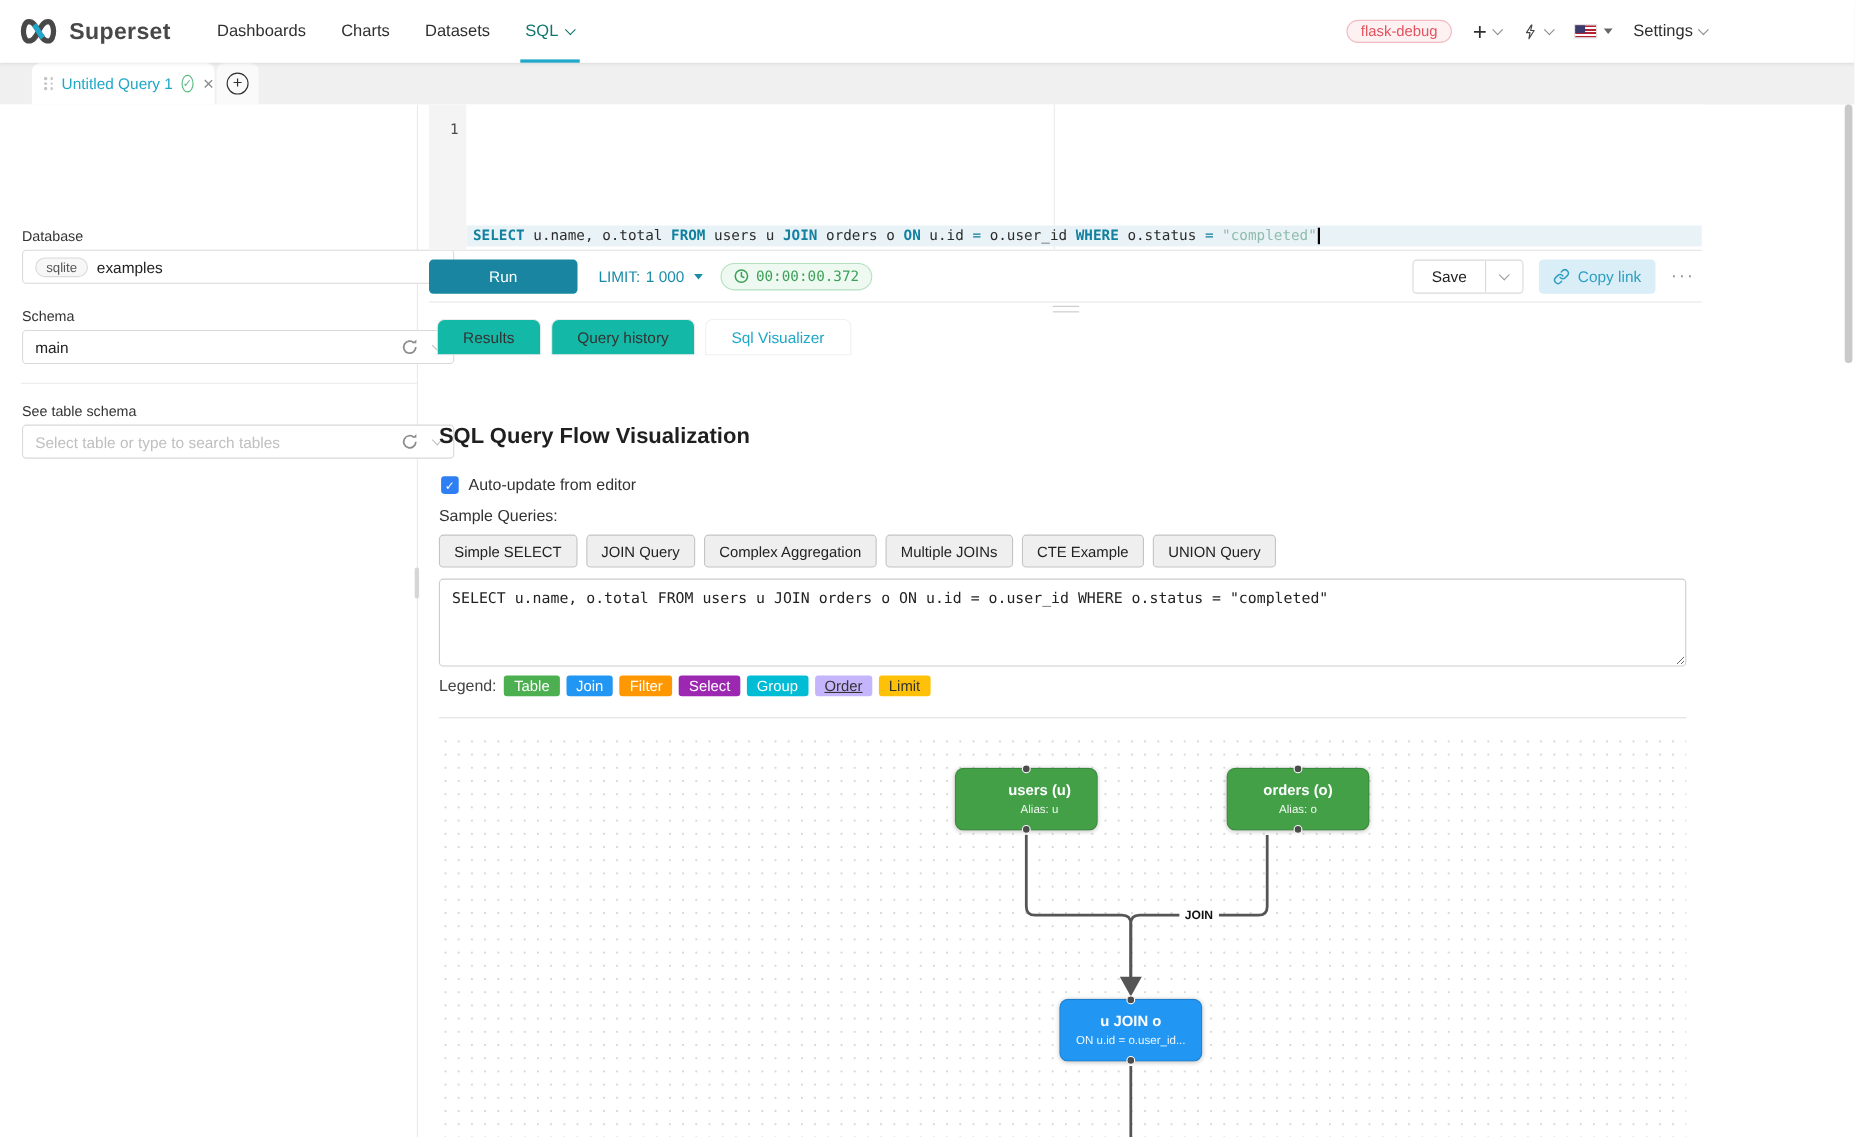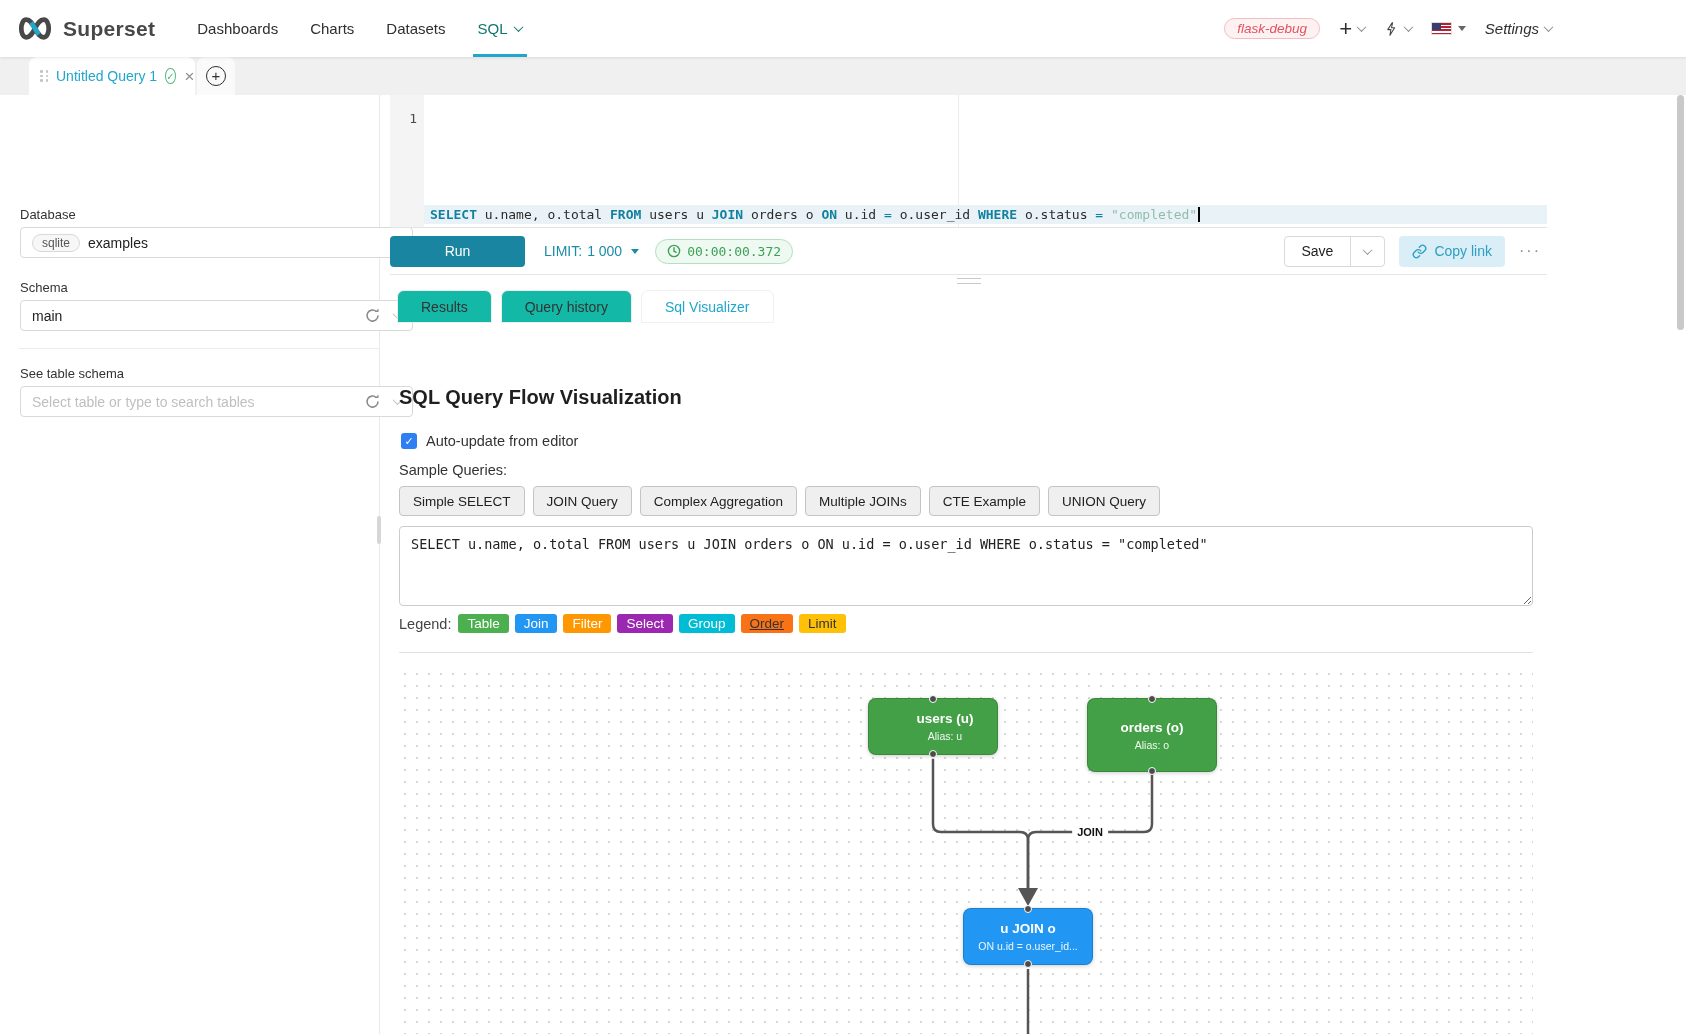--- a/index.html
+++ b/index.html
@@ -9,21 +9,21 @@
   
   .header { position:absolute; top:0; left:0; right:0; height:57px; background:#fff; display:flex; align-items:center; box-shadow:0 1px 3px rgba(0,0,0,.09); z-index:10; }
   .brand { display:flex; align-items:center; gap:9px; margin-left:16px; }
   .brand-text { font-size:21px; font-weight:bold; color:#484848; letter-spacing:.3px; }
   .nav { display:flex; margin-left:26px; height:100%; }
   .nav-item { position:relative; display:flex; align-items:center; gap:7px; padding:0 16px; font-size:15px; color:#2f2f2f; cursor:pointer; }
   .nav-item.active { color:#0f766e;text-align:center; }
   .nav-item.active::after { content:""; position:absolute; left:11px; right:11px; bottom:0; height:3px; background:#20a7c9; }
   .caret-sm { width:7px; height:7px; border-right:1.6px solid currentColor; border-bottom:1.6px solid currentColor; transform:rotate(45deg) translate(-1px,-1px); display:inline-block; }
   .caret-gray { color:#8c8c8c; }
-  .header-right { margin-left:auto; display:flex; align-items:center; gap:19px; margin-right:134px;font-style:italic; }
+  .header-right { margin-left:auto; display:flex; align-items:center; gap:19px; margin-right:134px; }
   .env-pill { font-size:13.5px; color:#e2525f; background:#fdf1f2; border:1px solid #f3bcc3; border-radius:12px; padding:2px 12px; }
   .hr-item { display:flex; align-items:center; gap:6px; cursor:pointer; }
   .plus-glyph { font-size:22px; color:#2f2f2f; line-height:1; font-weight:normal; }
   .tri-down { width:0; height:0; border-left:4.5px solid transparent; border-right:4.5px solid transparent; border-top:5.5px solid #666; }
   .flag { position:relative; width:21px; height:13px; background:repeating-linear-gradient(180deg,#b22234 0 1.6px,#fff 1.6px 3.2px); border:.5px solid #ddd; }
   .flag::after { content:""; position:absolute; left:0; top:0; width:9px; height:7px; background:#3c3b6e; }
   .settings-label { font-size:15px; color:#2f2f2f; }
 
   
   .tabbar { position:absolute; top:57px; left:0; right:0; height:38px; background:#f0f0f0; }
@@ -275,21 +275,21 @@
 <textarea class="sql-ta" spellcheck="false" style="">SELECT u.name, o.total FROM users u JOIN orders o ON u.id = o.user_id WHERE o.status = "completed"</textarea>
 
 <div class="legend-row">
   <span>Legend:</span>
   <span style="display:flex;gap:6px;">
       <span class="chip" style="background: rgb(76, 175, 80); color: rgb(255, 255, 255);">Table</span>
       <span class="chip" style="background: rgb(33, 150, 243); color: rgb(255, 255, 255);">Join</span>
       <span class="chip" style="background: rgb(255, 152, 0); color: rgb(255, 255, 255);">Filter</span>
       <span class="chip" style="background: rgb(156, 39, 176); color: rgb(255, 255, 255);">Select</span>
       <span class="chip" style="background: rgb(0, 188, 212); color: rgb(255, 255, 255);">Group</span>
-      <span class="chip" style="background: #f97316; color: rgb(51, 51, 51); text-decoration: underline;">Order</span>
+      <span class="chip" style="background: #c4b5fd; color: rgb(51, 51, 51); text-decoration: underline;">Order</span>
       <span class="chip" style="background: rgb(255, 193, 7); color: rgb(51, 51, 51);">Limit</span>
     </span>
 </div>
 
 <div class="viz-hr"></div>
 
 <div class="flow">
   <svg class="edges" width="1134" height="366" viewBox="0 0 1134 366">
     <path d="M534 91 L534 156 Q534 164 542 164 L621 164 Q629 164 629 172 L629 221" fill="none" stroke="#555" stroke-width="2.5"></path>
     <path d="M753 91 L753 156 Q753 164 745 164 L637 164 Q629 164 629 172 L629 221" fill="none" stroke="#555" stroke-width="2.5"></path>
@@ -297,21 +297,21 @@
     <path d="M629 301 L629 366" fill="none" stroke="#555" stroke-width="2.5"></path>
   </svg>
   <div class="join-label">JOIN</div>
   <div id="flow-nodes">
       <div class="node" style="left: 469px; top: 30px; width: 130px; height: 57px; background: rgb(67, 160, 71); border: 1px solid rgba(0, 0, 0, 0.15); padding-left: 24px;">
         <span class="handle top"></span>
         <div class="node-title">users (u)</div>
         <div class="node-sub">Alias: u</div>
         <span class="handle bottom"></span>
       </div>
-      <div class="node" style="left: 688px; top: 30px; width: 130px; height: 74px; background: rgb(67, 160, 71); border: 1px solid rgba(0, 0, 0, 0.15);">
+      <div class="node" style="left: 716px; top: 30px; width: 130px; height: 57px; background: rgb(67, 160, 71); border: 1px solid rgba(0, 0, 0, 0.15);">
         <span class="handle top"></span>
         <div class="node-title">orders (o)</div>
         <div class="node-sub">Alias: o</div>
         <span class="handle bottom"></span>
       </div>
       <div class="node" style="left: 564px; top: 240px; width: 130px; height: 57px; background: rgb(33, 150, 243); border: 1px solid rgba(0, 0, 0, 0.15);">
         <span class="handle top"></span>
         <div class="node-title">u JOIN o</div>
         <div class="node-sub">ON u.id = o.user_id...</div>
         <span class="handle bottom"></span>

